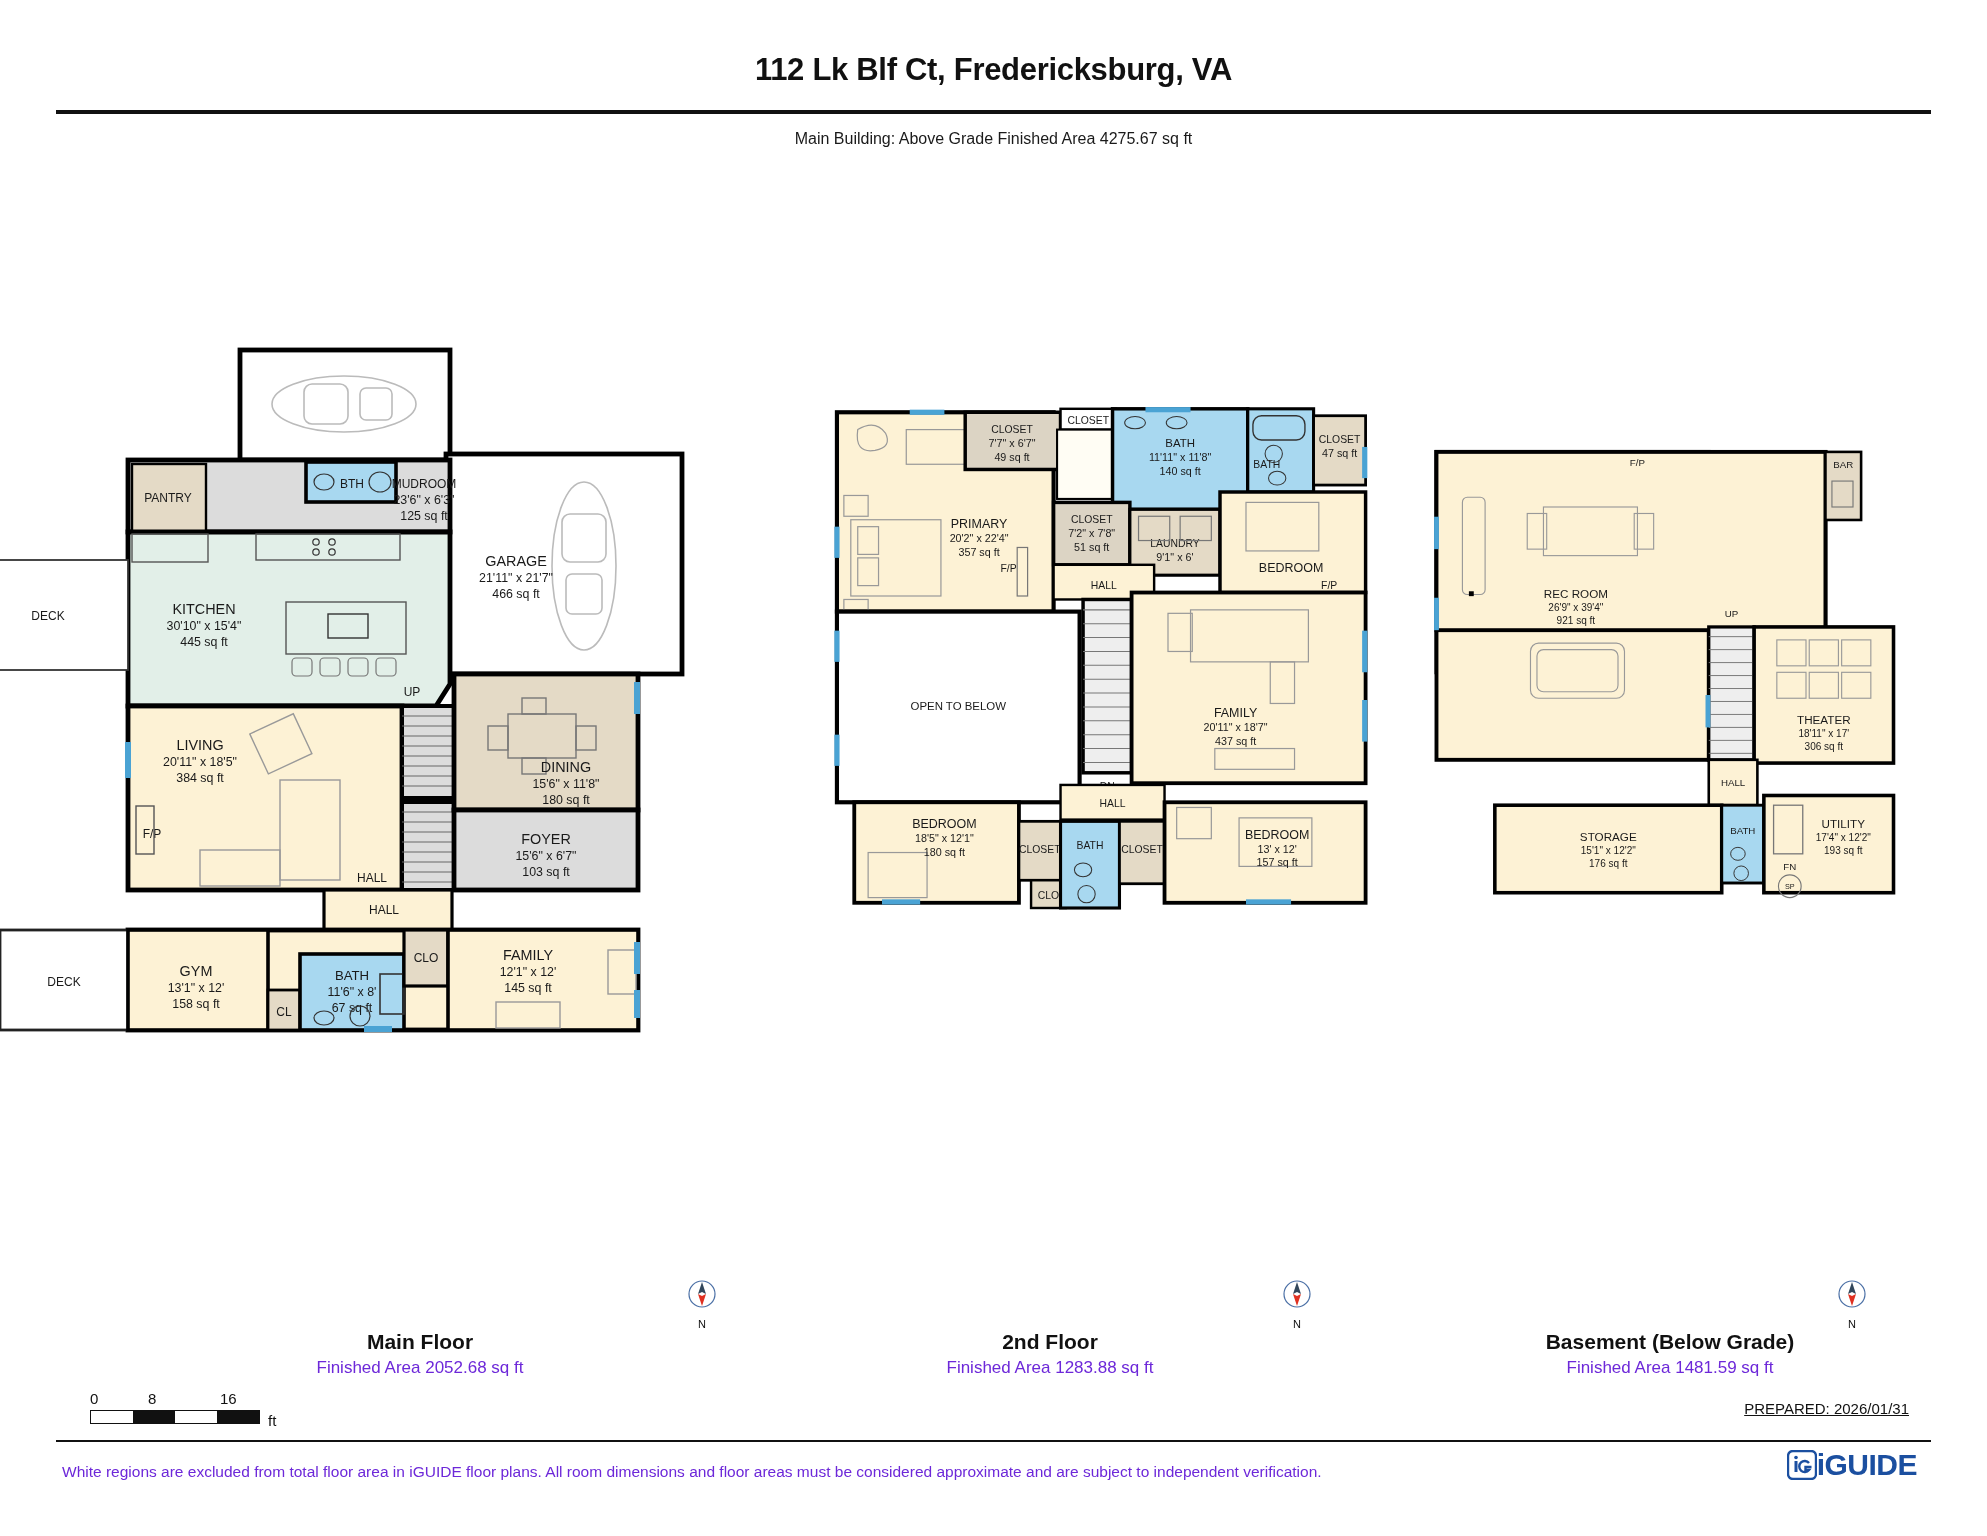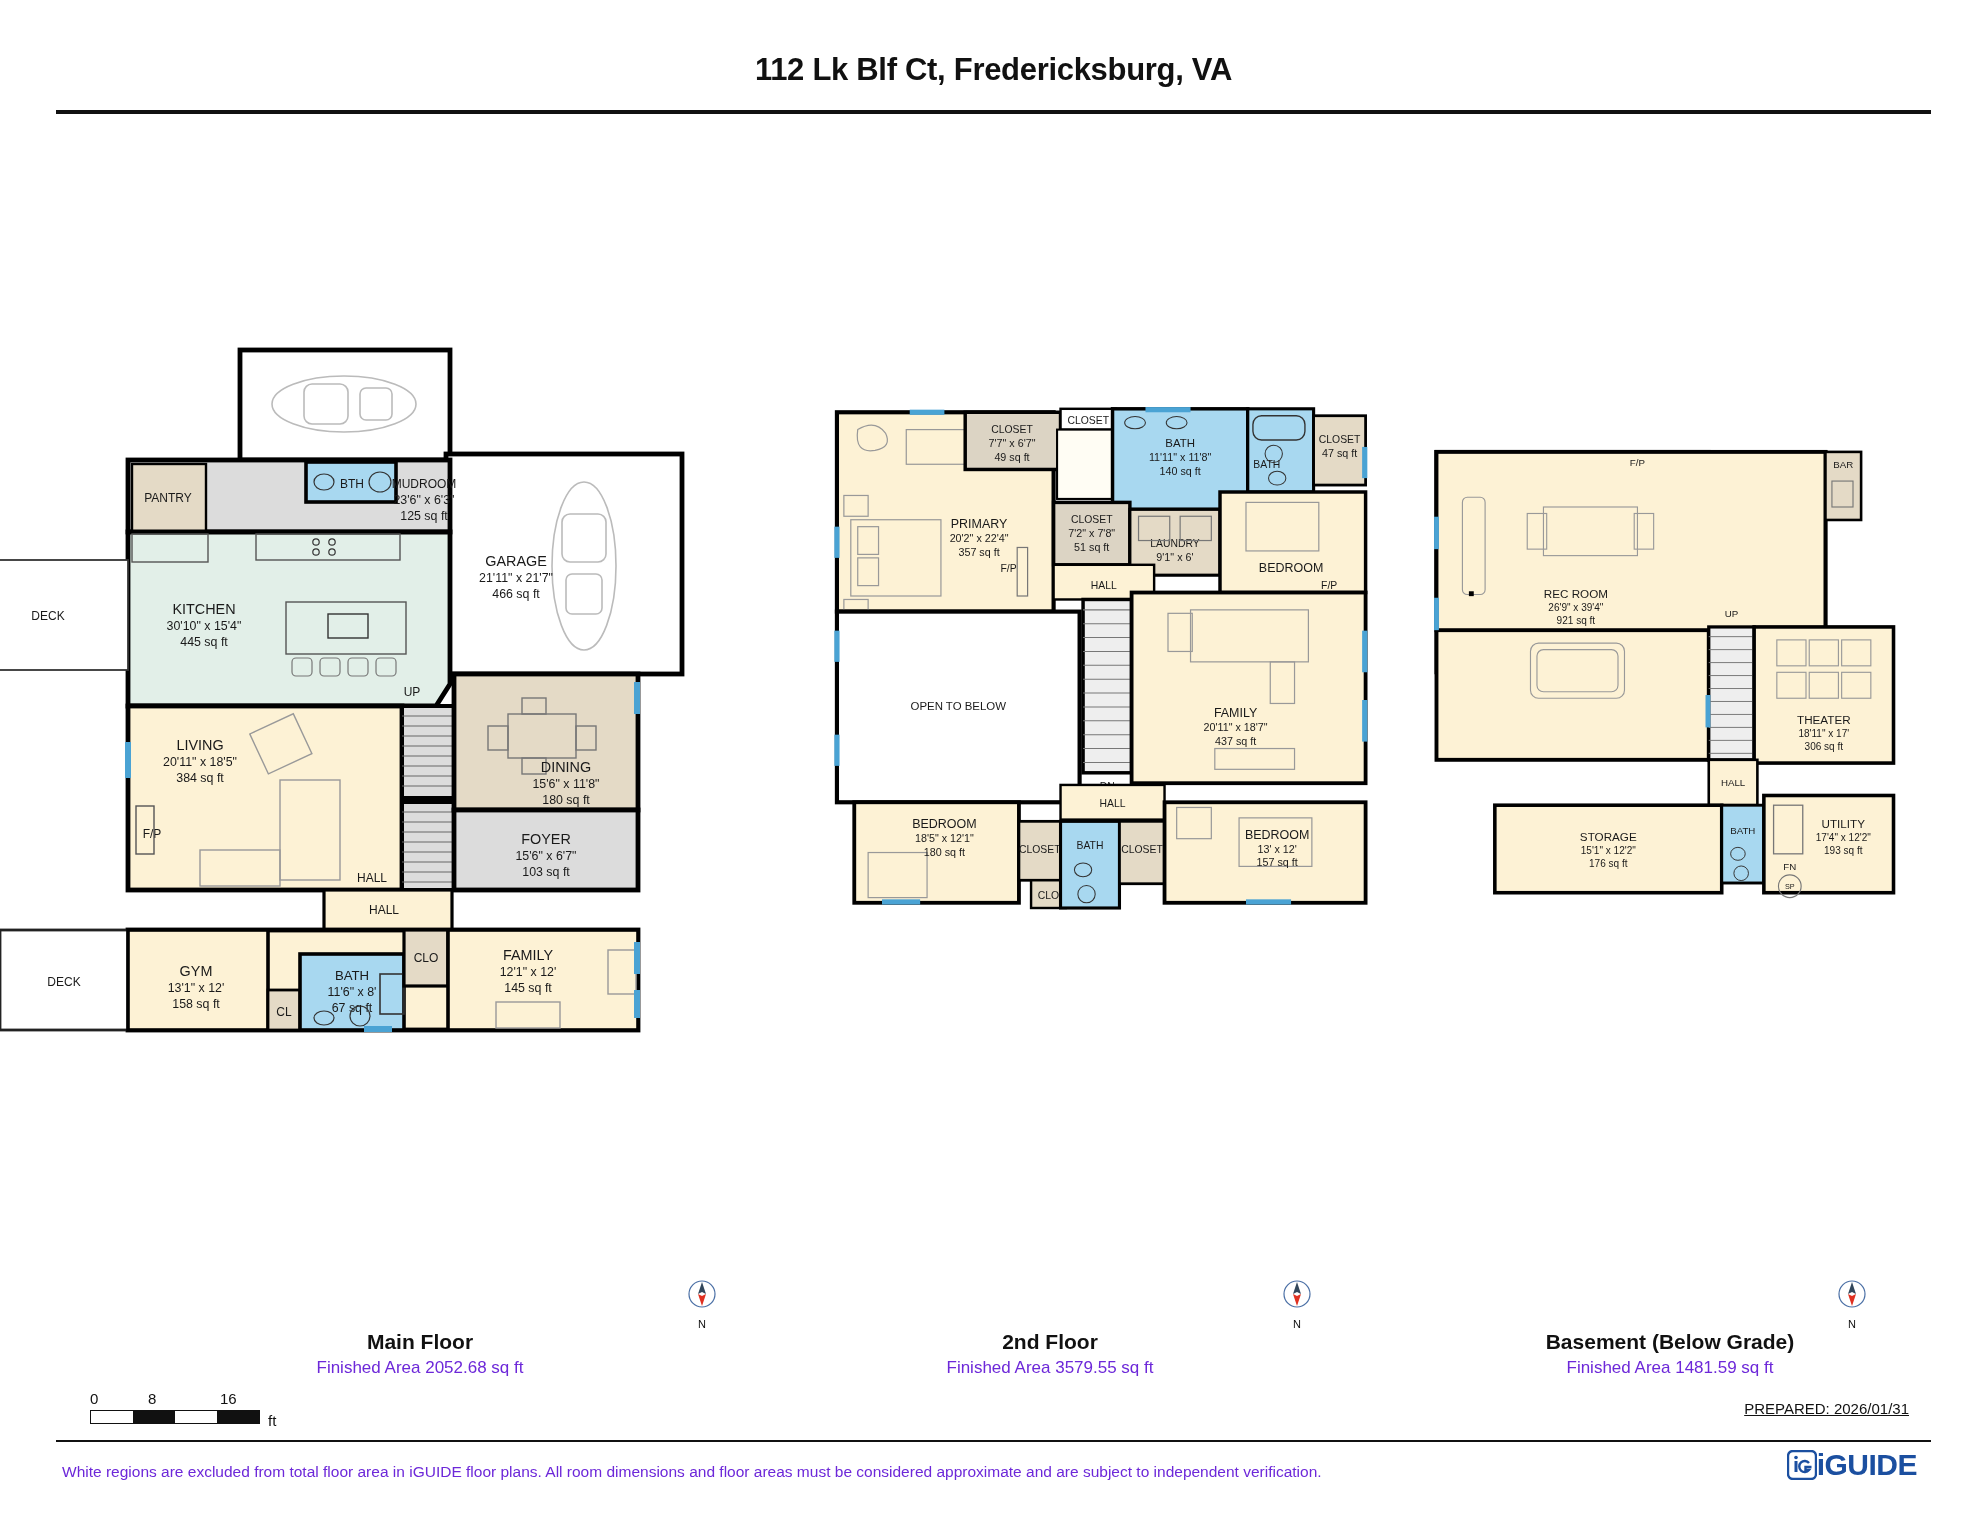--- a/index.html
+++ b/index.html
@@ -91,20 +91,21 @@
   .rmtiny { font-size: 6.0px; text-anchor: middle; }
   .rmsmall{ font-size: 6.6px; text-anchor: middle; }
 </style>
 </head>
 <body>
 
 <div class="page">
 
   <div class="title">112 Lk Blf Ct, Fredericksburg, VA</div>
   <div class="title-rule"></div>
+  <div class="subtitle">Main Building: Above Grade Finished Area 4275.67 sq ft</div>
 
   <div class="plan" id="plan-main">
     <svg viewBox="0 0 330 340" preserveAspectRatio="xMidYMid meet">
       <g>
 
         <rect x="80" y="0" width="105" height="55" fill="#ffffff" stroke="#000" stroke-width="2.4"></rect>
 
         <g fill="none" stroke="#bbb" stroke-width="0.8">
           <ellipse cx="132" cy="27" rx="36" ry="14"></ellipse>
           <rect x="112" y="17" width="22" height="20" rx="4"></rect>
@@ -518,21 +519,21 @@
     </svg>
     <div class="n-label">N</div>
   </div>
 
   <div class="floor-footer" id="foot-main">
     <div class="floor-name">Main Floor</div>
     <div class="floor-area">Finished Area 2052.68 sq ft</div>
   </div>
   <div class="floor-footer" id="foot-second">
     <div class="floor-name">2nd Floor</div>
-    <div class="floor-area">Finished Area 3579.55 sq ft</div>
+    <div class="floor-area">Finished Area 1283.88 sq ft</div>
   </div>
   <div class="floor-footer" id="foot-base">
     <div class="floor-name">Basement (Below Grade)</div>
     <div class="floor-area">Finished Area 1481.59 sq ft</div>
   </div>
 
   <div class="scalebar">
     <div class="scale-nums">
       <span style="left:0px">0</span>
       <span style="left:58px">8</span>

